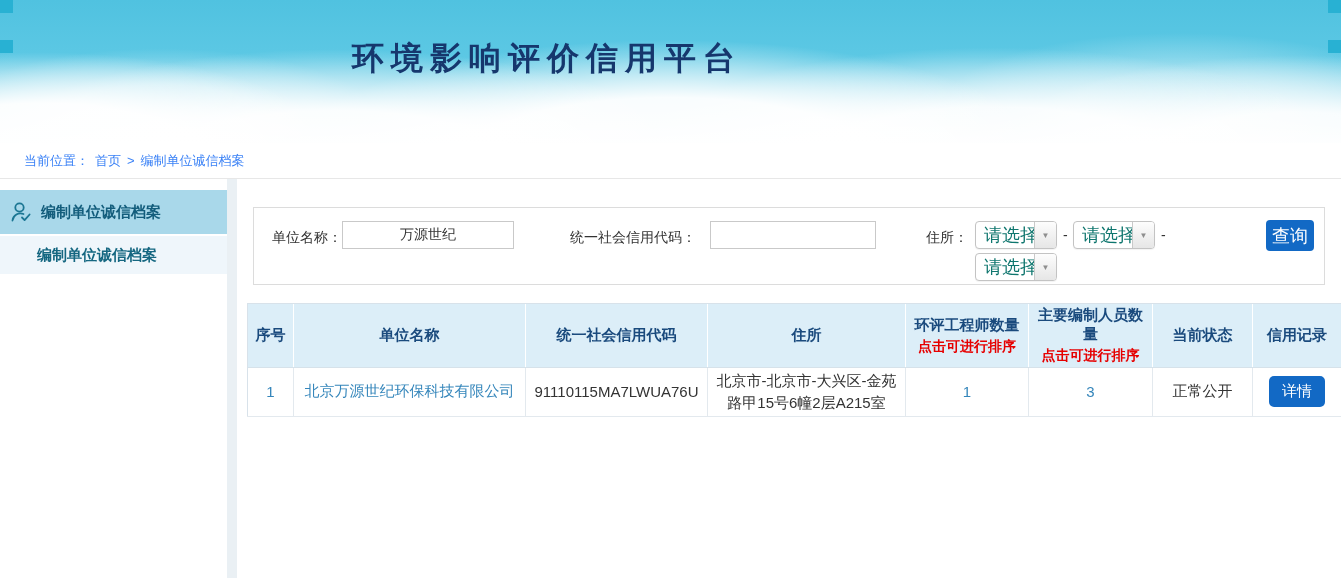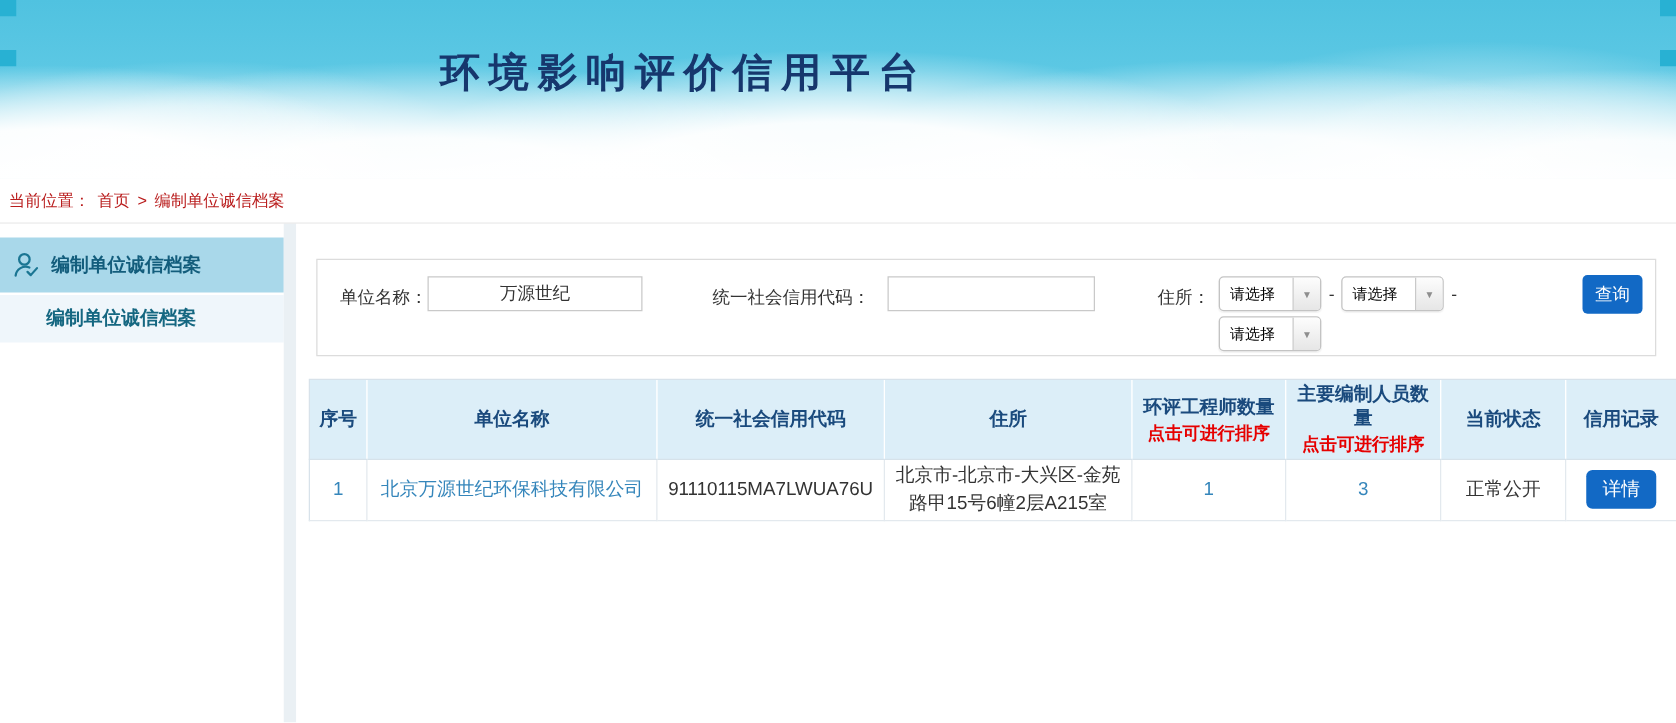--- a/index.html
+++ b/index.html
@@ -21,21 +21,21 @@
       radial-gradient(ellipse 340px 100px at 88% 72%, rgba(255,255,255,.4) 30%, rgba(255,255,255,0) 70%),
       linear-gradient(180deg,#50c2e0 0%, #5cc8e4 40%, #86d5ea 68%, #c4eaf4 88%, #eef9fc 100%);
   }
   .corner-chip { position:absolute; width:13px; height:13px; background:#28b1d3; }
   .logo-wrap { position:absolute; left:249px; top:26px; width:88px; height:88px; }
   .site-title { position:absolute; left:352px; top:37px; font-size:32px; font-weight:bold;
     color:#16376d; letter-spacing:7px; white-space:nowrap; }
 
   
   .breadcrumb-bar { height:36px; background:#fff; border-bottom:1px solid #e7e7e7;
-    display:flex; align-items:center; padding-left:7px; font-size:13px; color:#b91c1c; }
+    display:flex; align-items:center; padding-left:24px; font-size:13px; color:#3b82f6; }
   .breadcrumb-bar span { margin-right:6px; }
   .crumb-home { cursor:pointer; }
 
   
   .layout { display:flex; height:399px; }
   .sidebar { width:227px; flex:none; padding-top:11px; background:#fff; }
   .side-divider { width:10px; flex:none; background:#eaf0f4; }
   .main { flex:1; min-width:0; position:relative; background:#fff; }
 
   .sidebar-main-item { height:44px; background:#a9d8ea; display:flex; align-items:center;
@@ -53,29 +53,29 @@
   .txt { position:absolute; top:13px; height:28px; border:1px solid #c9c9c9; font-size:14px;
     color:#333; padding:0 8px; outline:none; font-family:"Liberation Sans",sans-serif; }
   .txt-company { left:88px;  width:172px;text-align:center; }
   .txt-code    { left:456px; width:166px; }
   .dd { position:absolute; width:82px; height:28px; border:1px solid #c3c3c3; border-radius:4px;
     background:#fff; display:flex; overflow:hidden; cursor:pointer;
     box-shadow:0 1px 1px rgba(0,0,0,.05); }
   .dd-1 { left:721px; top:13px; }
   .dd-2 { left:819px; top:13px; }
   .dd-3 { left:721px; top:45px; }
-  .dd-text { flex:1; font-size:12px; color:#000000; line-height:26px; padding-left:8px;
+  .dd-text { flex:1; font-size:18px; color:#0f766e; line-height:26px; padding-left:8px;
     white-space:nowrap; overflow:hidden; }
   .dd-btn { width:22px; flex:none; background:linear-gradient(#fdfdfd,#e6e6e6);
     border-left:1px solid #c9c9c9; display:flex; align-items:center; justify-content:center;
     color:#8e8e8e; font-size:8px; }
   .dash { position:absolute; top:19px; font-size:14px; color:#333; }
   .dash-1 { left:809px; } .dash-2 { left:907px; }
   .query-btn { position:absolute; left:1012px; top:12px; width:48px; height:31px;
-    background:#1269c5; color:#fff; border:none; border-radius:4px; font-size:14px;
+    background:#1269c5; color:#fff; border:none; border-radius:4px; font-size:18px;
     cursor:pointer; font-family:"Liberation Sans",sans-serif; }
 
   
   .table-wrap { margin:18px 0 0 10px; border-top:1px solid #d8e2ea; }
   table.results { border-collapse:collapse; width:1094px; table-layout:fixed; }
   .results th { background:#dceef8; color:#1a4a7d; font-size:15px; font-weight:bold;
     height:51px; padding:2px 4px; border:1px solid #fff; border-top:none;
     border-bottom:1px solid #d6e2ea; text-align:center; vertical-align:middle; }
   .results th:first-child { border-left:1px solid #d8e2ea; }
   .results th:last-child  { border-right:1px solid #3b82f6; }

